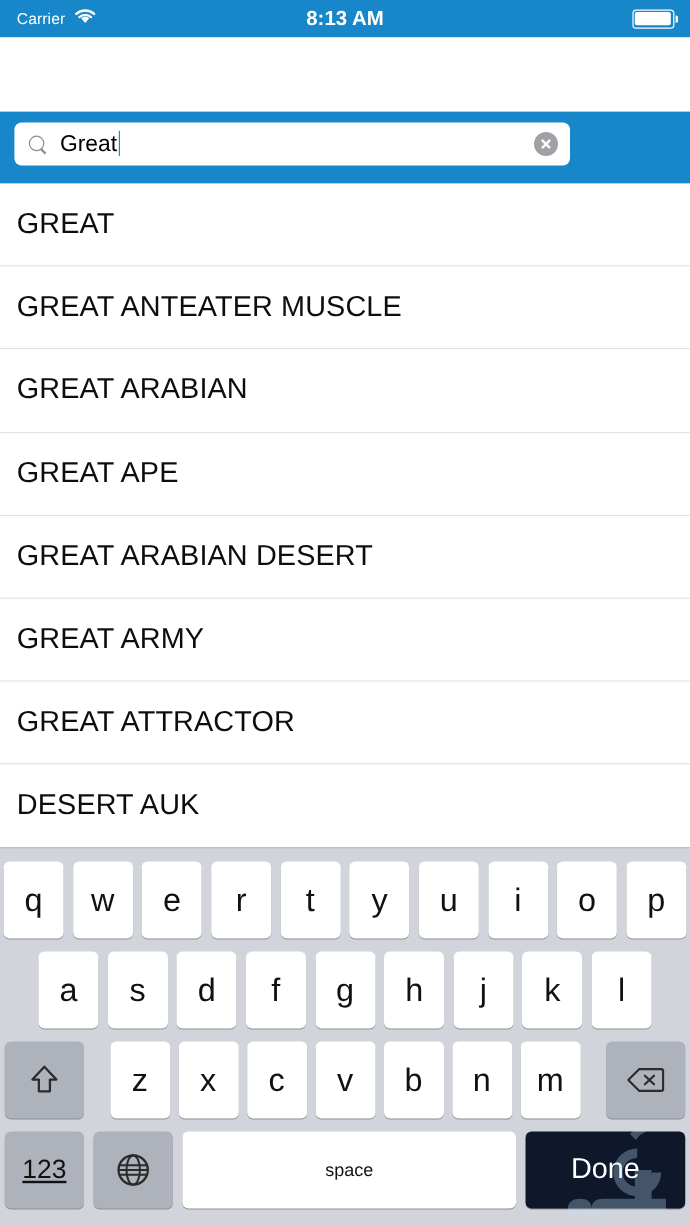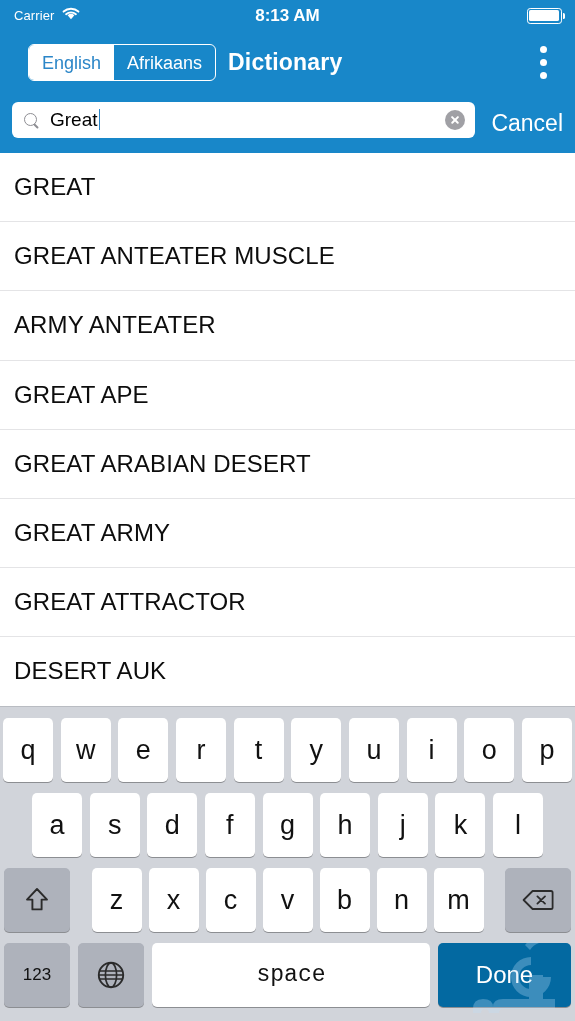--- a/index.html
+++ b/index.html
@@ -108,34 +108,34 @@
   .krow3 { top:161px; }
   .krow4 { top:236px; }
 
   .key {
     height:64px; background:#ffffff; border-radius:5px;
     box-shadow:0 1px 0 rgba(0,0,0,.33);
     display:flex; align-items:center; justify-content:center;
     font-size:27px; color:#111111; font-weight:normal;
   }
   .key.dark { background:#aeb2bb; }
-  .key.blue { background:#0369a1; color:#ffffff; font-size:24px; }
+  .key.blue { background:#0f172a; color:#ffffff; font-size:24px; }
 
   .r1 { justify-content:space-between; padding:0 3px; }
   .r1 .key { width:50px; }
   .r2 { justify-content:space-between; padding:0 32px; }
   .r2 .key { width:50px; }
   .r3 { justify-content:space-between; padding:0 4px; }
   .r3 .key.letter { width:50px; }
   .r3 .key.wide { width:66px; }
   .r3 .mid { display:flex; gap:7px; }
   .r4 { padding:0 4px; gap:8px; }
-  .k123 { width:66px; font-size:17px; }
+  .k123 { width:66px; font-size:22px;text-decoration:underline; }
   .kglobe { width:66px; }
-  .kspace { flex:1; font-size:23px;font-family:Liberation Mono, monospace; }
+  .kspace { flex:1; font-size:15px; }
   .kdone { width:133px; position:relative; }
 
   
   .shift-ico { position:relative; width:24px; height:26px; }
   .shift-ico svg { display:block; }
   
   .bksp-ico svg { display:block; }
   
   .globe-ico svg { display:block; }
 
@@ -162,48 +162,35 @@
       </span>
     </div>
     <div class="sb-time">8:13 AM</div>
     <div class="sb-right">
       <span class="battery">
           <span class="battery-fill"></span>
         </span>
     </div>
   </div>
 
-  <div class="navbar">
-    <div class="segmented">
-      <div class="seg active">English</div>
-      <div class="seg inactive">Afrikaans</div>
-    </div>
-    <div class="nav-title">Dictionary</div>
-    <div class="overflow">
-      <i></i>
-        <i></i>
-        <i></i>
-    </div>
-  </div>
 
   <div class="searchbar">
     <div class="searchfield">
       <span class="mag"></span>
       <span class="search-text"><span>Great</span><span class="caret"></span></span>
       <span class="clear">
           <span></span>
         </span>
     </div>
-    <div class="cancel">Cancel</div>
   </div>
 
   <div class="list">
     <div class="row">GREAT</div>
     <div class="row">GREAT ANTEATER MUSCLE</div>
-    <div class="row">ARMY ANTEATER</div>
+    <div class="row">GREAT ARABIAN</div>
     <div class="row">GREAT APE</div>
     <div class="row">GREAT ARABIAN DESERT</div>
     <div class="row">GREAT ARMY</div>
     <div class="row">GREAT ATTRACTOR</div>
     <div class="row">DESERT AUK</div>
   </div>
 
   <div class="keyboard">
 
     <div class="krow krow1 r1">

